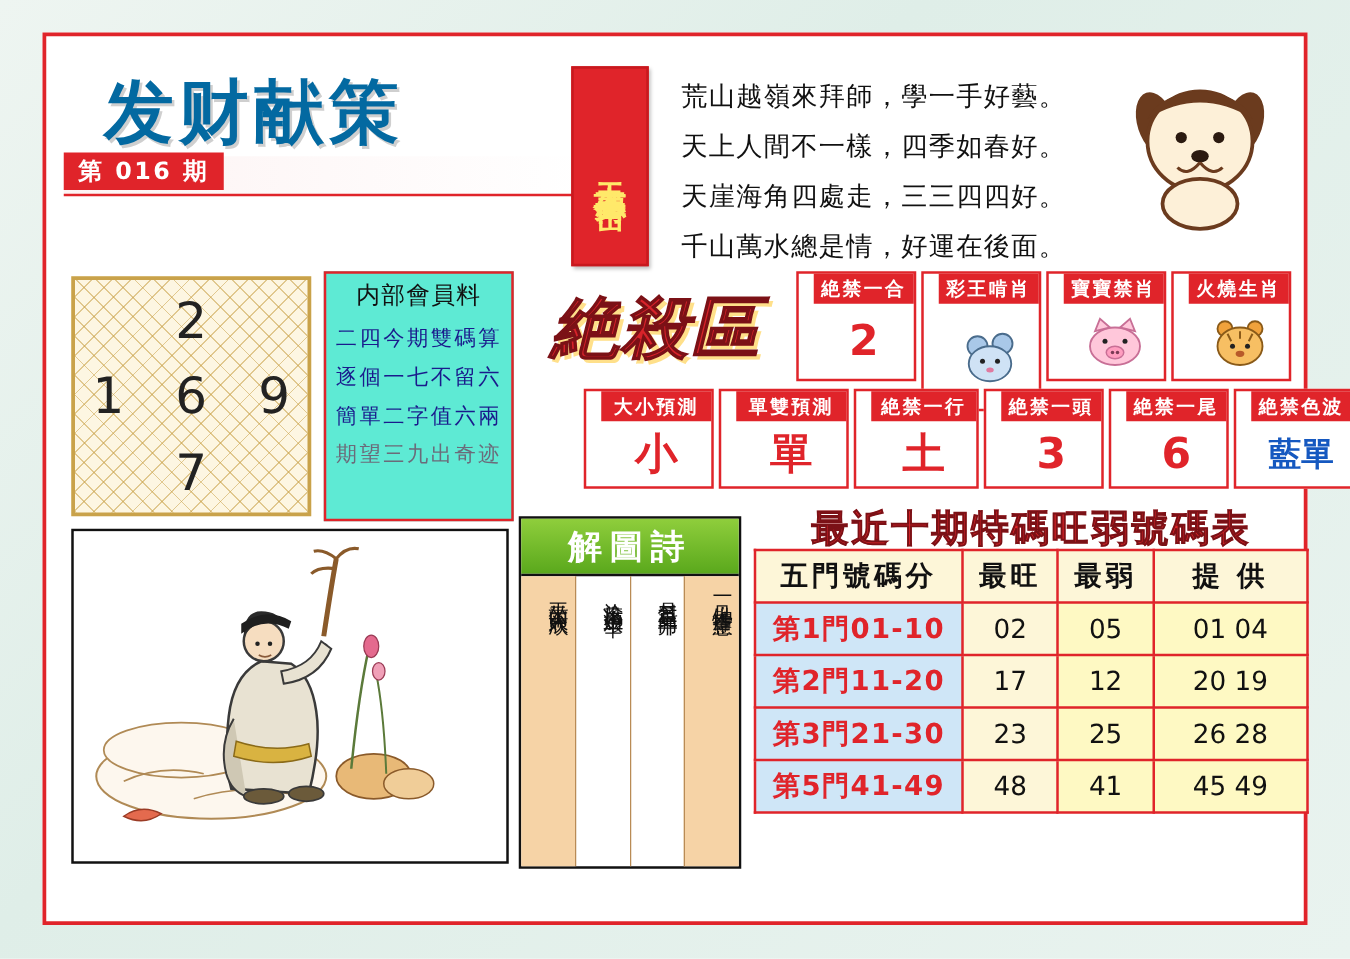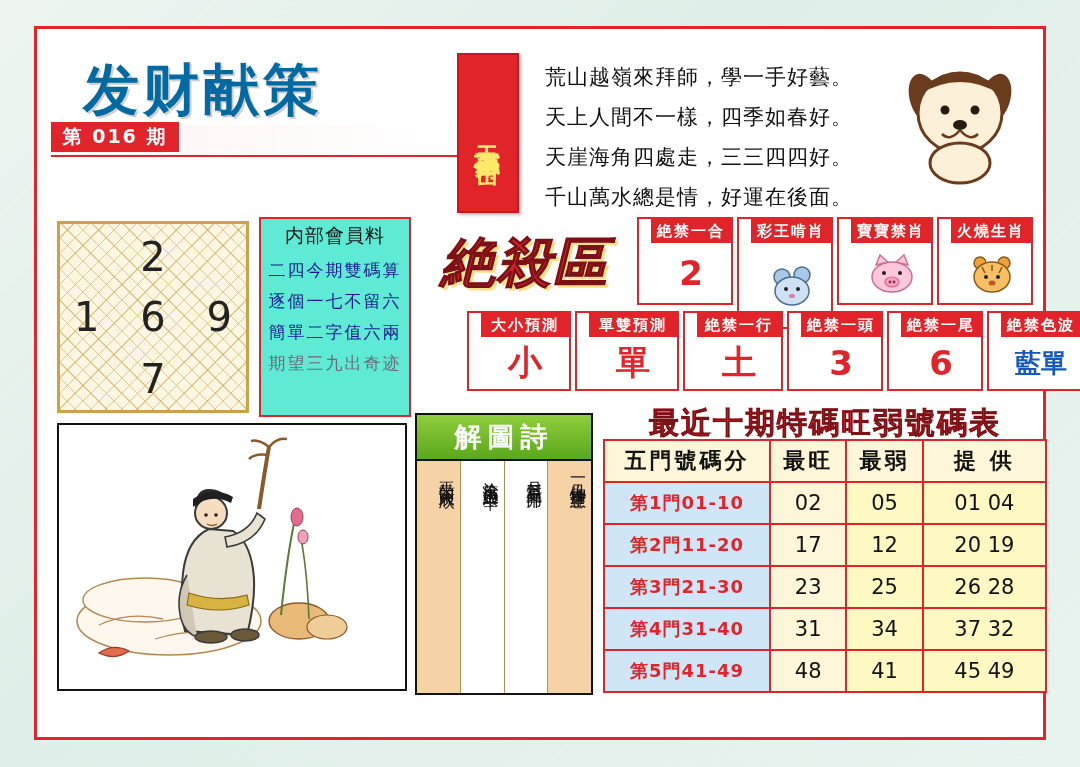--- a/index.html
+++ b/index.html
@@ -125,21 +125,21 @@
   }
   table.rank{
     position:absolute;left:566px;top:410px;width:444px;
     border-collapse:collapse;table-layout:fixed;
   }
   table.rank th,table.rank td{
     border:2px solid #e0242a;text-align:center;height:38px;
     font-size:21px;color:#111;
   }
   table.rank th{background:#fdf6d8;font-weight:bold;font-size:22px;letter-spacing:3px;}
-  table.rank td.mcol{background:#cfe6f7;color:#e0242a;font-weight:bold;font-size:18px;letter-spacing:1px;}
+  table.rank td.mcol{background:#cfe6f7;color:#e0242a;font-weight:bold;font-size:22px;letter-spacing:1px;}
   table.rank td.v{background:#fdf6d8;}
   table.rank td.p{background:#fef9c3;}
 </style>
 </head>
 <body>
 
 <div class="sheet">
 
   <div class="title">发财献策</div>
   <div class="issue-bar"></div>
@@ -334,26 +334,20 @@
         <td class="p">12</td>
         <td class="p">20 19</td>
       </tr>
       <tr>
         <td class="mcol">第3門21-30</td>
         <td class="v">23</td>
         <td class="p">25</td>
         <td class="p">26 28</td>
       </tr>
       <tr>
-        <td class="mcol">第4門31-40</td>
-        <td class="v">31</td>
-        <td class="p">34</td>
-        <td class="p">37 32</td>
-      </tr>
-      <tr>
         <td class="mcol">第5門41-49</td>
         <td class="v">48</td>
         <td class="p">41</td>
         <td class="p">45 49</td>
       </tr>
     </tbody>
   </table>
 
 </div>
 

